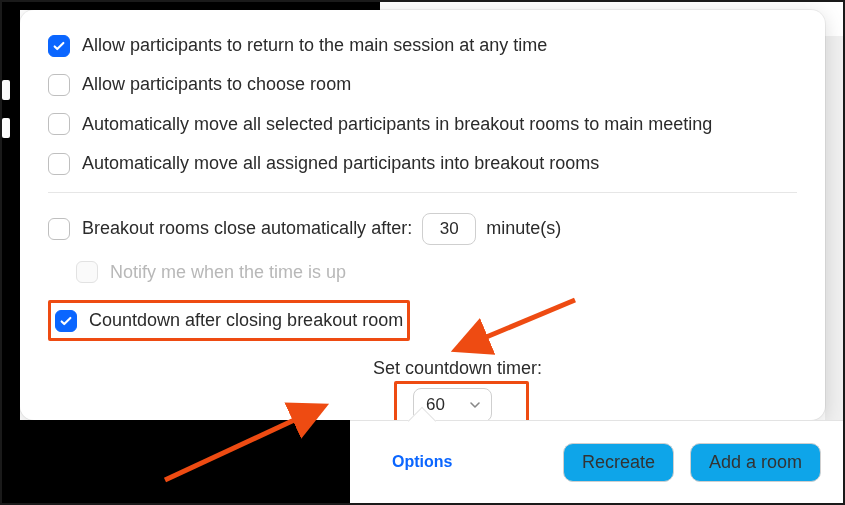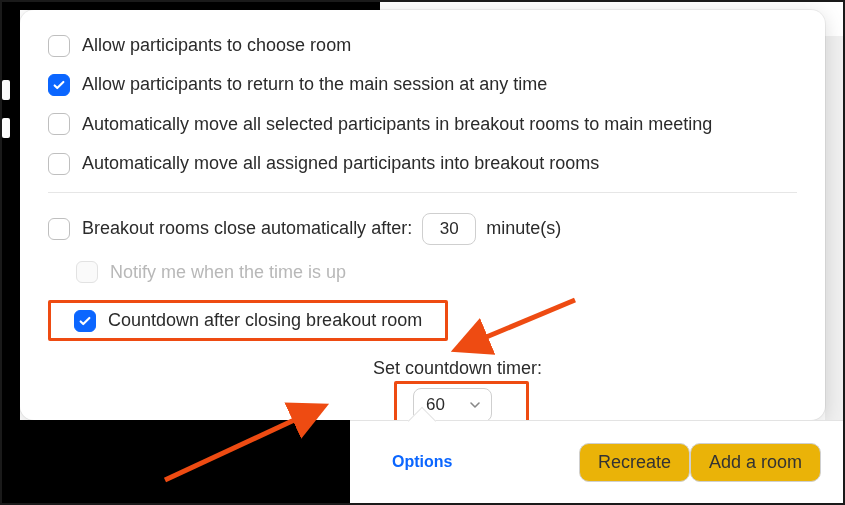--- a/index.html
+++ b/index.html
@@ -113,21 +113,21 @@
     gap: 24px;
   }
   .select .chev {
     width: 12px; height: 12px;
     display: flex; align-items: center; justify-content: center;
   }
 
   .highlight-box {
     border: 3px solid #ee4b12;
     border-radius: 2px;
-    padding: 6px 23px;
+    padding: 6px 4px;
     display: inline-flex;
     align-items: center;
   }
 
   .footer {
     position: absolute;
     left: 350px;
     right: 2px;
     bottom: 2px;
     height: 83px;
@@ -154,25 +154,25 @@
     color: #0b66ff;
     background: transparent;
     border: none;
     padding: 8px 12px;
     margin-left: 8px;
   }
   .spacer { flex: 1; }
   .btn {
     font-size: 18px;
     color: #333;
-    background: #eab308;
+    background: #0ea5e9;
     border: 1.5px solid #cfcfcf;
     border-radius: 10px;
     padding: 8px 18px;
-    margin-left: 0;
+    margin-left: 16px;
     cursor: pointer;
   }
 
   .arrow {
     position: absolute;
     pointer-events: none;
   }
 </style>
 </head>
 <body>
@@ -180,33 +180,33 @@
 <div class="dark-bg dark-left"></div>
 <div class="dark-bg dark-bottom"></div>
 <div class="dark-bg dark-top"></div>
 <div class="dark-bg gray-strip"></div>
 <span class="white-nub nub1"></span>
 <span class="white-nub nub2"></span>
 
 <div class="panel">
 
   <div class="row">
-    <span class="chk">
-      
-    </span>
-    <span>Allow participants to choose room</span>
-  </div>
-
-  <div class="row">
     <span class="chk checked">
       <svg viewBox="0 0 16 16">
           <path d="M3 8.5l3 3 7-7" stroke="#fff" stroke-width="2.4" fill="none" stroke-linecap="round" stroke-linejoin="round"></path>
         </svg>
     </span>
     <span>Allow participants to return to the main session at any time</span>
+  </div>
+
+  <div class="row">
+    <span class="chk">
+      
+    </span>
+    <span>Allow participants to choose room</span>
   </div>
 
   <div class="row">
     <span class="chk">
       
     </span>
     <span>Automatically move all selected participants in breakout rooms to main meeting</span>
   </div>
 
   <div class="row">

